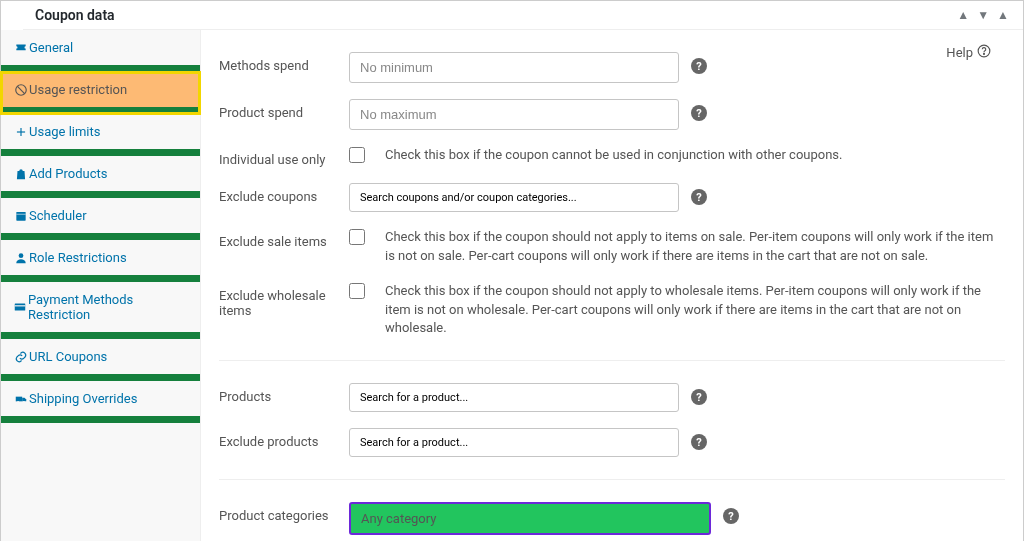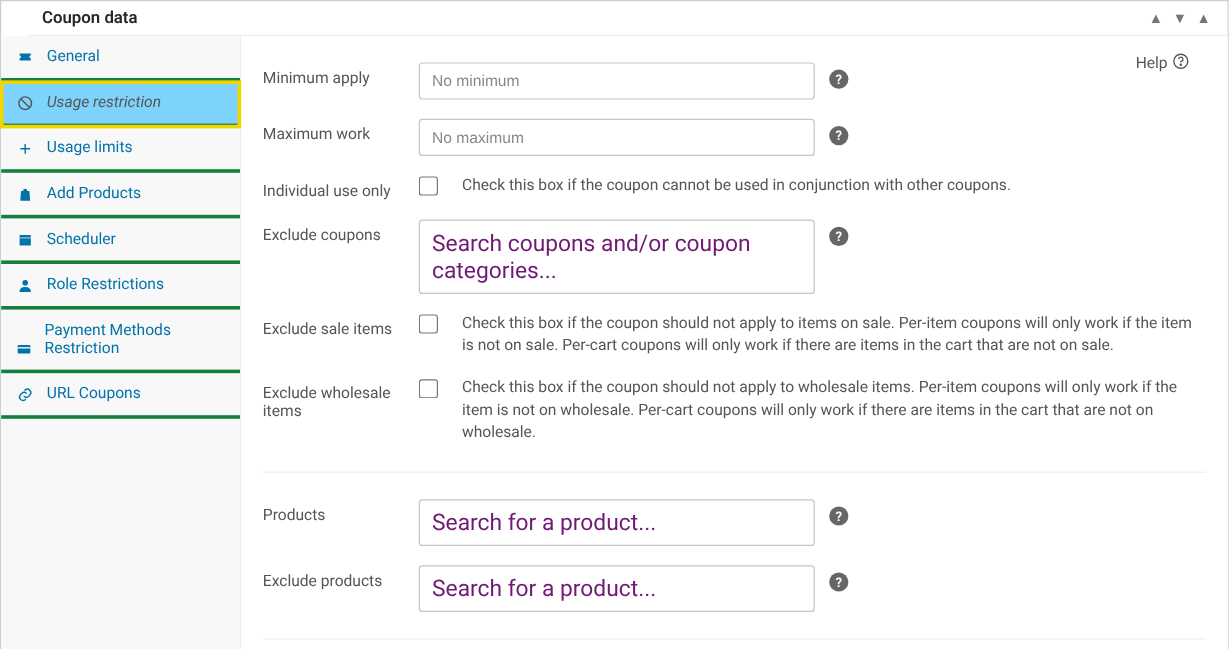--- a/index.html
+++ b/index.html
@@ -4,33 +4,33 @@
   <style>
     * { margin:0; padding:0; box-sizing:border-box; }
     body { font-family: -apple-system, BlinkMacSystemFont, "Segoe UI", Roboto, sans-serif; font-size:13px; color:#555; background:#fff; width:1024px; }
     .panel { border:1px solid #ccc; }
     .panel-header { display:flex; align-items:center; justify-content:space-between; padding:6px 12px; border-bottom:1px solid #eee;margin-left:22px; }
     .panel-title { font-size:14px; font-weight:600; color:#23282d; }
     .panel-actions { display:flex; gap:4px; }
     .panel-actions span { color:#72777c; cursor:pointer; font-size:12px; padding:0 2px; }
     .panel-body { display:flex; min-height:505px; background:#fff; }
     .sidebar { width:200px; background:#f8f8f8; border-right:1px solid #eee; }
-    .sidebar-item { display:flex; align-items:flex-end; gap:10px; padding:10px 12px; color:#0073aa; cursor:pointer; font-size:13px; border-bottom:3px solid #15803d; }
+    .sidebar-item { display:flex; align-items:center; padding:10px 12px; color:#0073aa; cursor:pointer; font-size:13px; border-bottom:7px solid #15803d; }
     .sidebar-item .icon { width:16px; display:inline-flex; justify-content:center; color:#0073aa; }
-    .sidebar-item.active { background:#7dd3fc; color:#555;font-style:italic; }
+    .sidebar-item.active { background:#fdba74; color:#555; }
     .sidebar-item.active .icon { color:#555; }
     .sidebar-item.hl { outline:3px solid #f2d600; outline-offset:-2px; }
     .content { flex:1; padding:14px 18px 18px 18px; position:relative; }
     .help-link { position:absolute; top:14px; right:32px; color:#555; font-size:13px; display:flex; align-items:center; gap:4px; cursor:pointer; }
     .form-row { display:flex; align-items:flex-start; padding:8px 0; }
     .form-label { width:130px; min-width:130px; color:#555; font-size:13px; padding-top:6px; }
     .form-field { flex:1; display:flex; align-items:flex-start; gap:12px; }
     .text-input { width:330px; padding:7px 10px; border:1px solid #c5c5c5; border-radius:3px; font-size:13px; color:#1d4ed8; background:#fff; }
     .text-input::placeholder { color:#888; }
-    .search-input { width:330px; padding:7px 10px; border:1px solid #c5c5c5; border-radius:3px; font-size:19px; color:#701a75; background:#fff; }
+    .search-input { width:330px; padding:7px 10px; border:1px solid #c5c5c5; border-radius:3px; font-size:11px; color:#000000; background:#fff; }
     .display-input { width:362px; padding:7px 10px; border:2px solid #6d28d9; border-radius:3px; font-size:13px; color:#555; background:#22c55e; }
     .help-tip { width:16px; height:16px; border-radius:50%; background:#666; color:#fff; font-size:11px; font-weight:bold; display:flex; align-items:center; justify-content:center; margin-top:6px; cursor:help; flex-shrink:0; }
     .checkbox-wrap { display:flex; align-items:flex-start; gap:20px; }
     .checkbox-wrap input[type="checkbox"] { width:16px; height:16px; margin-top:1px; border:1px solid #8c8f94; border-radius:3px; cursor:pointer; flex-shrink:0; }
     .check-text { color:#555; font-size:13px; line-height:1.45; max-width:640px; }
     .section-divider { border:none; border-top:1px solid #eee; margin:14px 0; }
     .icon svg { width:14px; height:14px; display:block; }
   </style>
 </head>
 <body>
@@ -110,42 +110,53 @@
       </div>
       <div class="sidebar-item">
         <span class="icon">
             <svg viewBox="0 0 24 24" fill="none" stroke="currentColor" stroke-width="2">
               <path d="M10 14a5 5 0 0 0 7 0l2-2a5 5 0 0 0-7-7l-1 1"></path>
               <path d="M14 10a5 5 0 0 0-7 0l-2 2a5 5 0 0 0 7 7l1-1"></path>
             </svg>
           </span>
         <span>URL Coupons</span>
       </div>
+      <div class="sidebar-item">
+        <span class="icon">
+            <svg viewBox="0 0 24 24" fill="currentColor">
+              <rect x="3" y="8" width="11" height="8"></rect>
+              <path d="M14 10h4l3 3v3h-7z"></path>
+              <circle cx="7" cy="17" r="1.5" fill="#f8f8f8"></circle>
+              <circle cx="17" cy="17" r="1.5" fill="#f8f8f8"></circle>
+            </svg>
+          </span>
+        <span>Shipping Overrides</span>
+      </div>
     </div>
 
     <div class="content">
       <div class="help-link">
         <span>Help</span>
         <span><svg width="14" height="14" viewBox="0 0 24 24" fill="none" stroke="currentColor" stroke-width="2">
               <circle cx="12" cy="12" r="10"></circle>
               <path d="M9 9a3 3 0 1 1 4 3c-1 .5-1 1-1 2"></path>
               <circle cx="12" cy="17" r="0.8" fill="currentColor"></circle>
             </svg></span>
       </div>
 
       <div class="form-row">
-        <div class="form-label">Minimum apply</div>
+        <div class="form-label">Methods spend</div>
         <div class="form-field">
           <input type="text" class="text-input" placeholder="No minimum" style="">
           <div class="help-tip">?</div>
         </div>
       </div>
 
       <div class="form-row">
-        <div class="form-label">Maximum work</div>
+        <div class="form-label">Product spend</div>
         <div class="form-field">
           <input type="text" class="text-input" placeholder="No maximum" style="">
           <div class="help-tip">?</div>
         </div>
       </div>
 
       <div class="form-row">
         <div class="form-label">Individual use only</div>
         <div class="form-field">
           <label class="checkbox-wrap">

